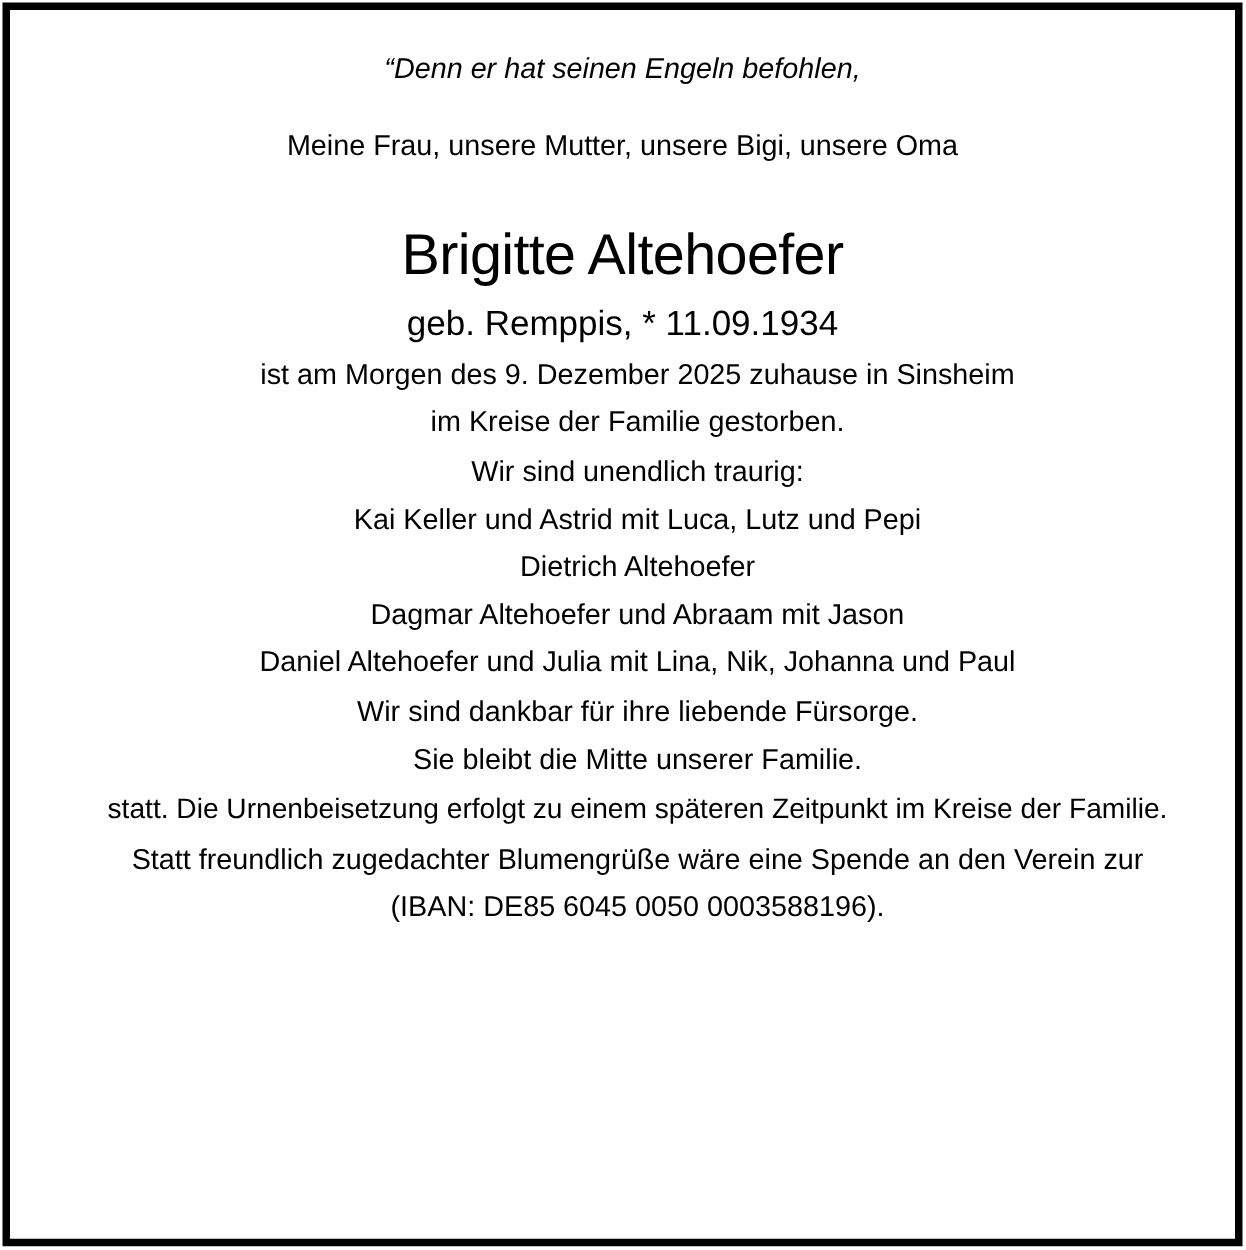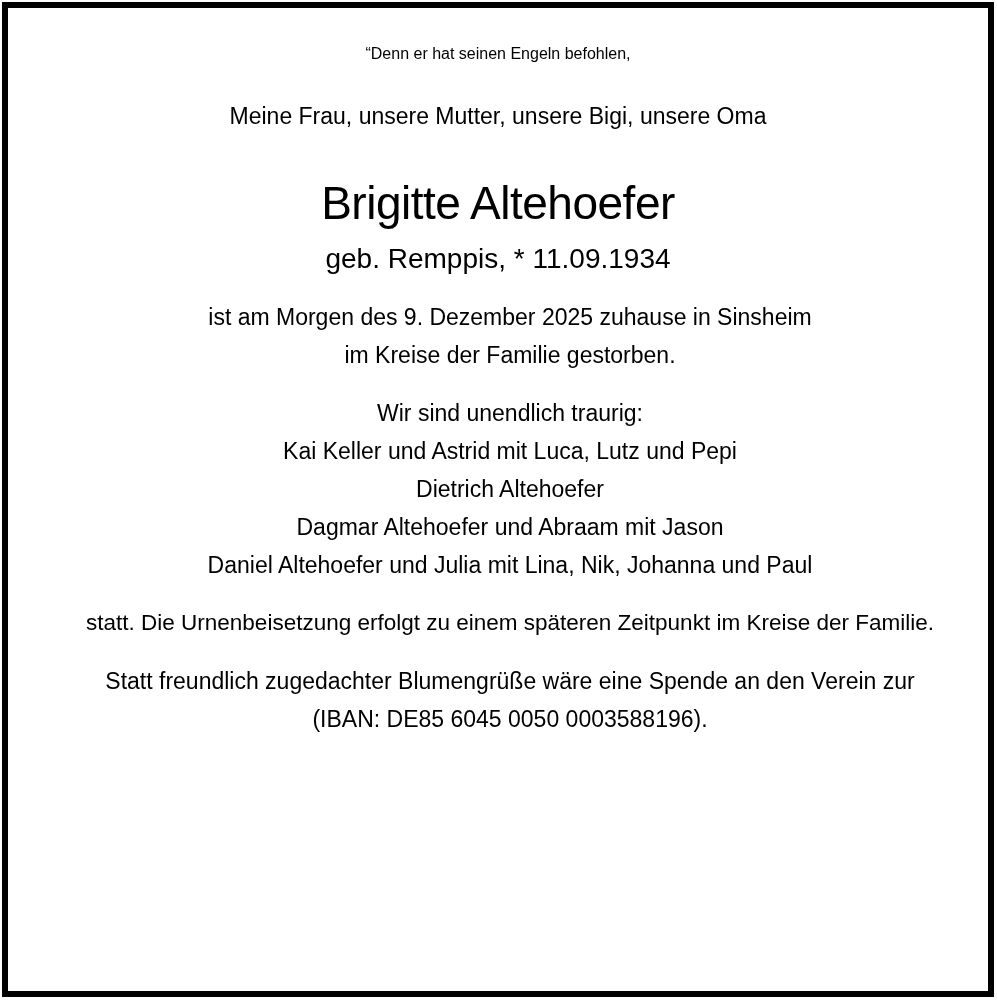--- a/index.html
+++ b/index.html
@@ -30,25 +30,26 @@
     color: #000000;
     text-align: center;
     padding-top: 27px;
   }
   .line {
     font-size: 23px;
     line-height: 38px;
     white-space: nowrap;
   }
   .para {
-    margin-top: 20px;
+    margin-top: 2px;
     padding-left: 24px;
   }
   .quote .line {
-    font-size: 16px;
+    font-style: italic;
+    font-size: 23px;
   }
   .quote {
     margin-bottom: 24px;
   }
   .intro {
     margin-top: 0;
   }
   .deceased-name {
     font-size: 46px;
     line-height: 62px;
@@ -90,20 +91,24 @@
       </div>
 
       <div class="para">
         <div class="line">Wir sind unendlich traurig:</div>
         <div class="line">Kai Keller und Astrid mit Luca, Lutz und Pepi</div>
         <div class="line">Dietrich Altehoefer</div>
         <div class="line">Dagmar Altehoefer und Abraam mit Jason</div>
         <div class="line">Daniel Altehoefer und Julia mit Lina, Nik, Johanna und Paul</div>
       </div>
 
+      <div class="para">
+        <div class="line">Wir sind dankbar für ihre liebende Fürsorge.</div>
+        <div class="line">Sie bleibt die Mitte unserer Familie.</div>
+      </div>
 
       <div class="para funeral">
         <div class="line">statt. Die Urnenbeisetzung erfolgt zu einem späteren Zeitpunkt im Kreise der Familie.</div>
       </div>
 
       <div class="para">
         <div class="line">Statt freundlich zugedachter Blumengrüße wäre eine Spende an den Verein zur</div>
         <div class="line">(IBAN: DE85 6045 0050 0003588196).</div>
       </div>
 

